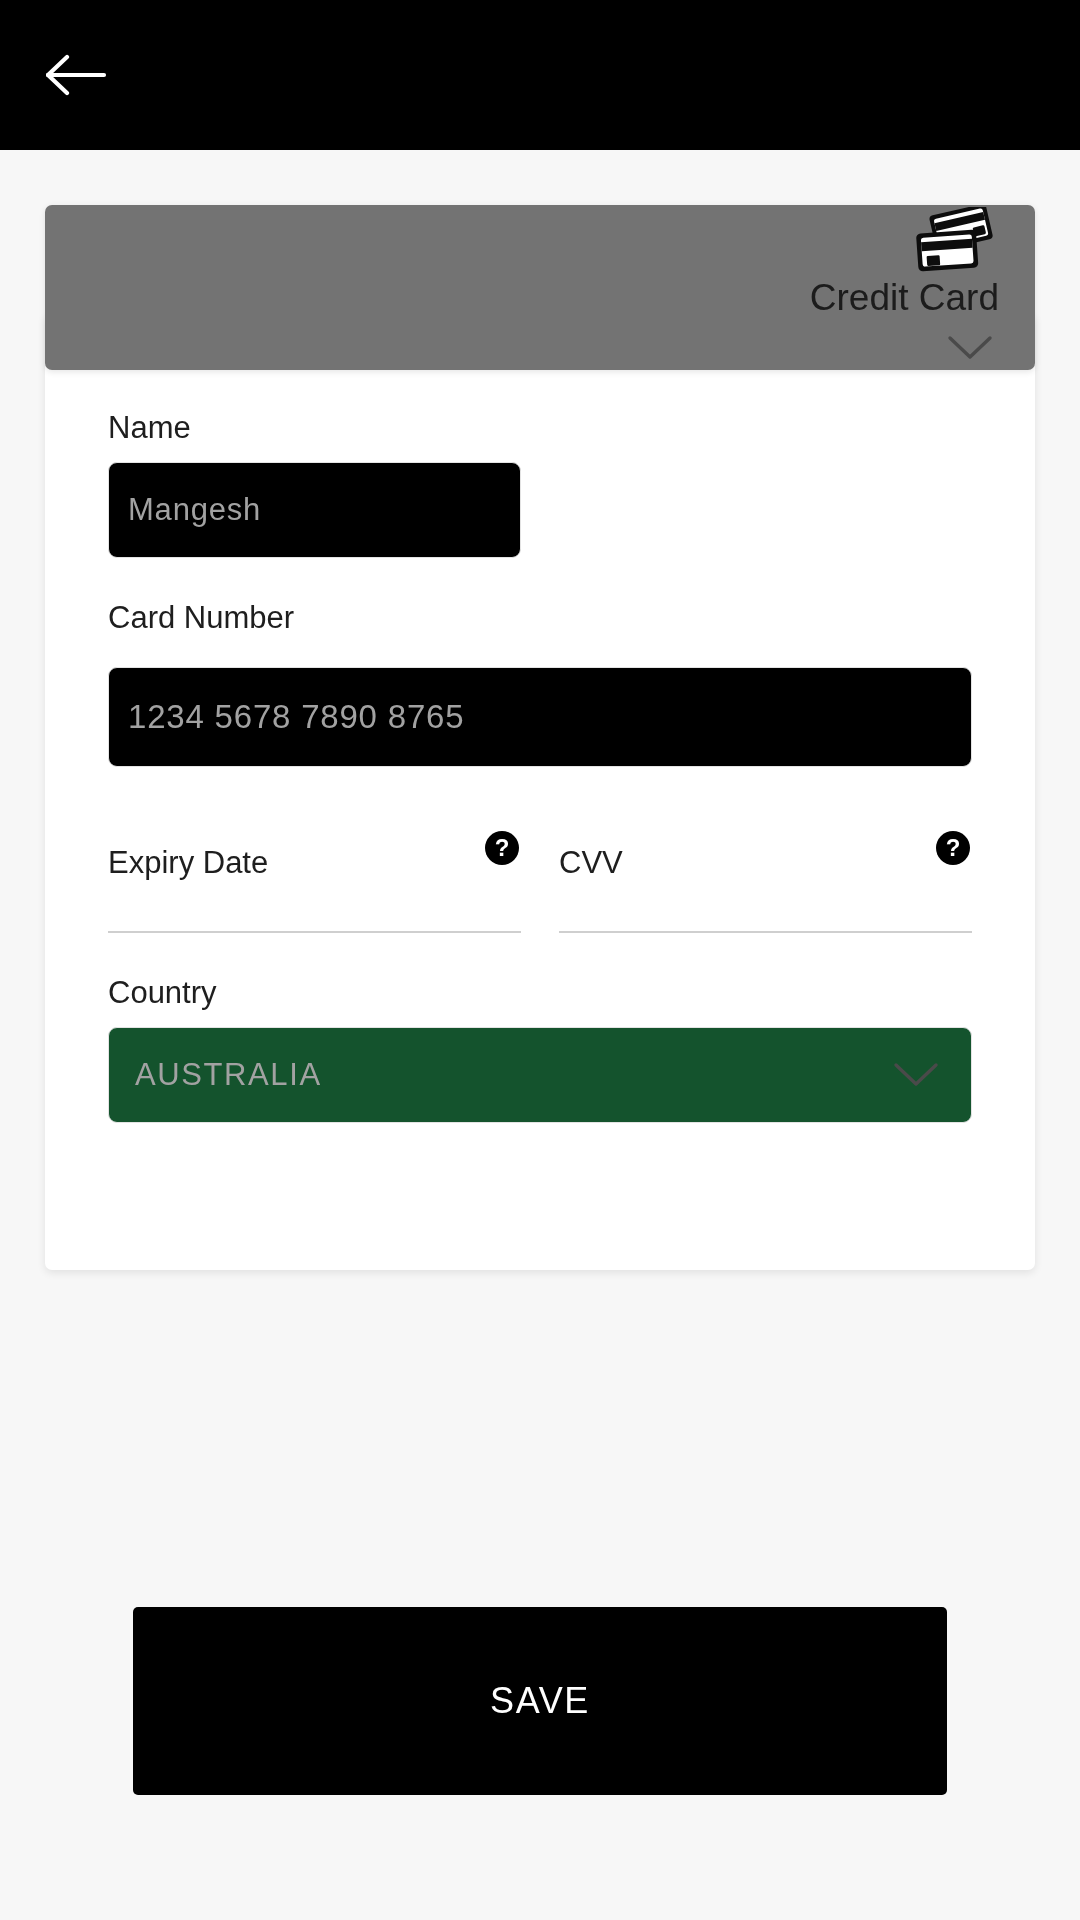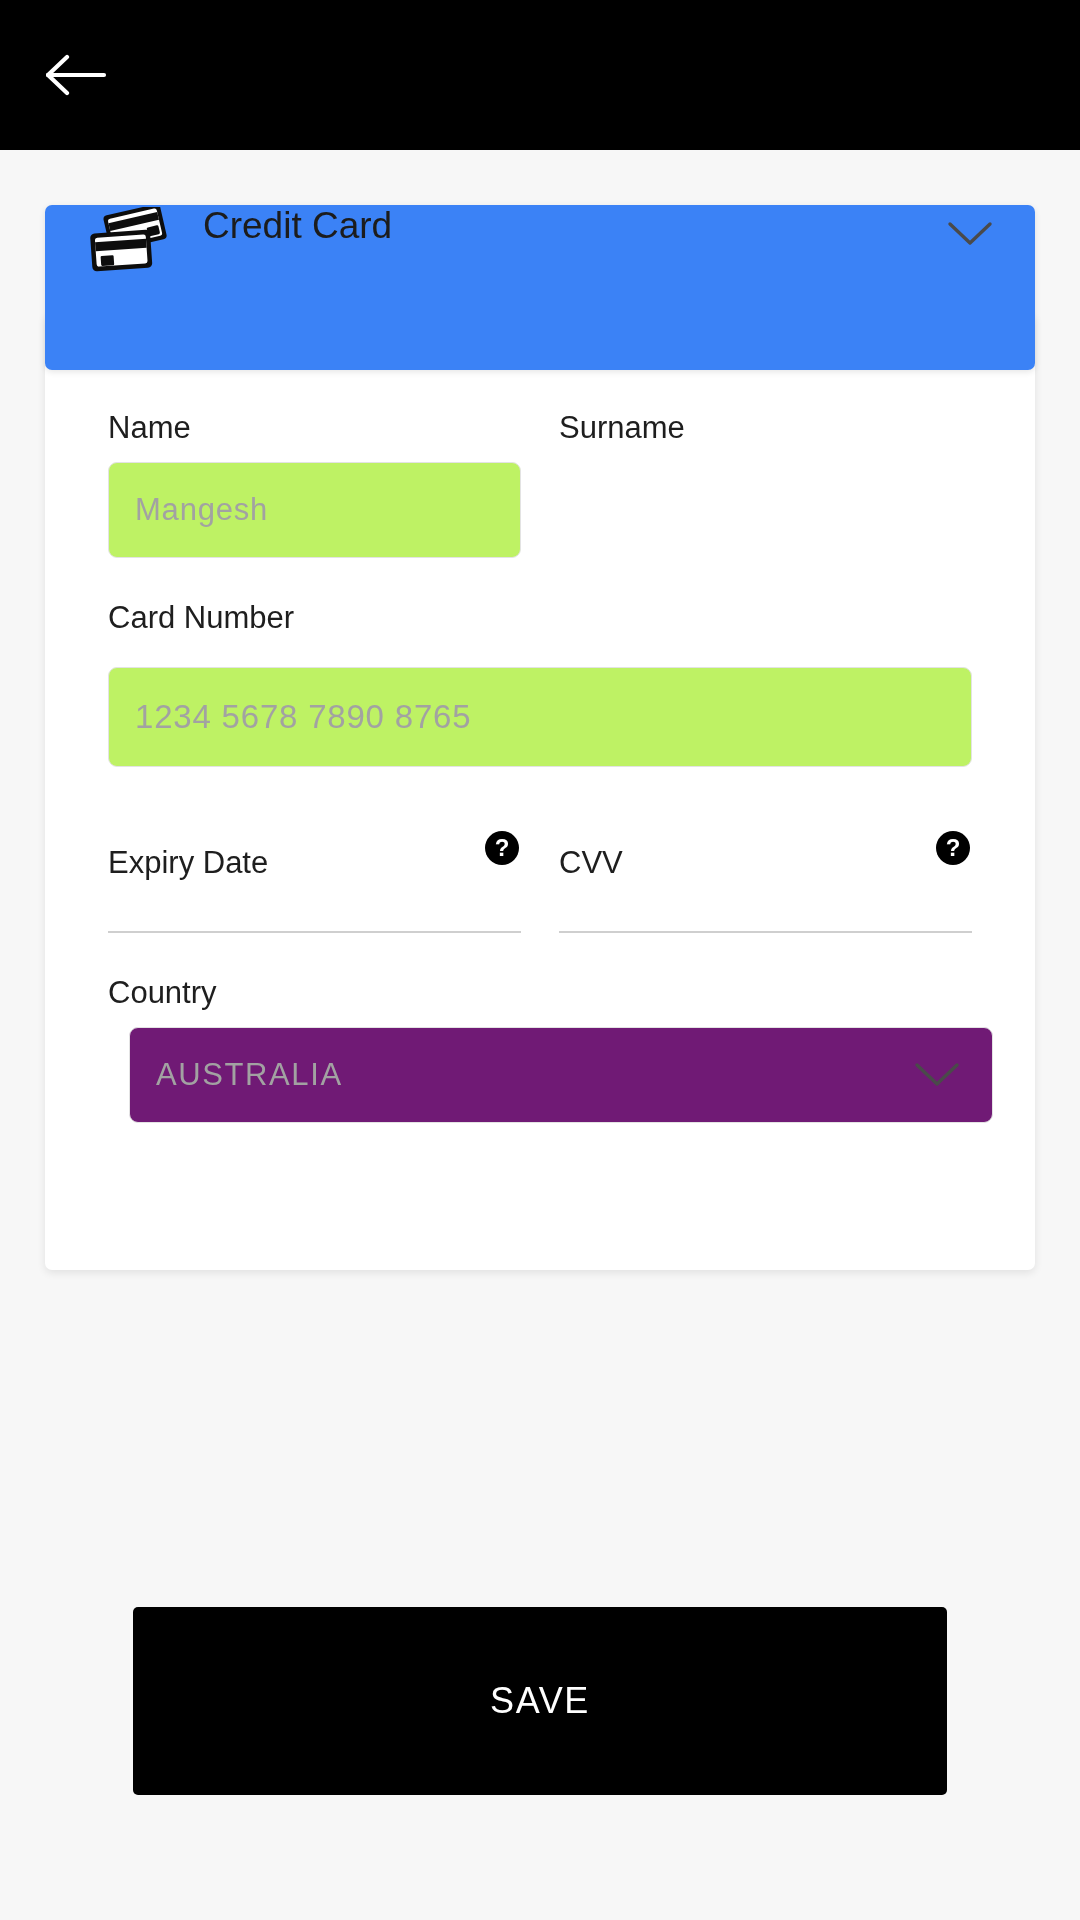--- a/index.html
+++ b/index.html
@@ -66,28 +66,29 @@
     position: relative;
   }
 
   
   .cc-header {
     position: absolute;
     left: 45px;
     top: 55px;
     width: 990px;
     height: 165px;
-    background: #3b82f6;
+    background: #737373;
     border-radius: 7px;
     box-shadow: 0 2px 6px rgba(0,0,0,0.10);
     display: flex;
-    align-items: flex-start;
+    align-items: flex-end;
     padding: 0 36px 0 40px;
     cursor: pointer;
     z-index: 2;
+    flex-direction: column;
   }
 
   .cc-icon {
     width: 88px;
     height: 72px;
     flex: 0 0 auto;
     display: flex;
     align-items: center;
     justify-content: center;
   }
@@ -136,25 +137,25 @@
     gap: 38px;
   }
 
   .col { flex: 1 1 0; min-width: 0; }
 
   .boxed-input {
     width: 100%;
     height: 96px;
     border: 1.5px solid #e3e3e3;
     border-radius: 9px;
-    background: #bef264;
+    background: #000000;
     font-family: "Liberation Sans", sans-serif;
     font-size: 31px;
     color: #6f6f6f;
-    padding: 0 26px;
+    padding: 0 19px;
     outline: none;
     letter-spacing: 0.7px;
   }
 
   .boxed-input::placeholder {
     color: #a2a2a2;
     letter-spacing: 0.8px;
   }
 
   .block { margin-top: 42px; }
@@ -218,26 +219,25 @@
   .select-wrap {
     position: relative;
     width: 100%;
   }
 
   .select-box {
     width: 100%;
     height: 96px;
     border: 1.5px solid #e3e3e3;
     border-radius: 9px;
-    background: #701a75;
+    background: #14532d;
     display: flex;
     align-items: center;
     padding: 0 26px;
     cursor: pointer;
-    margin-left: 21px;
   }
 
   .select-value {
     flex: 1 1 auto;
     font-size: 31px;
     color: #a2a2a2;
     letter-spacing: 1.6px;
   }
 
   
@@ -301,21 +301,20 @@
     </div>
 
     <div class="form-panel">
 
       <div class="row">
         <div class="col">
           <label class="field-label">Name</label>
           <input class="boxed-input" type="text" placeholder="Mangesh" style="">
         </div>
         <div class="col">
-          <label class="field-label">Surname</label>
         </div>
       </div>
 
       <div class="block">
         <label class="field-label">Card Number</label>
         <input class="boxed-input card-number-input" type="text" placeholder="1234 5678 7890 8765" style="">
       </div>
 
       <div class="under-row">
         <div class="under-field">

